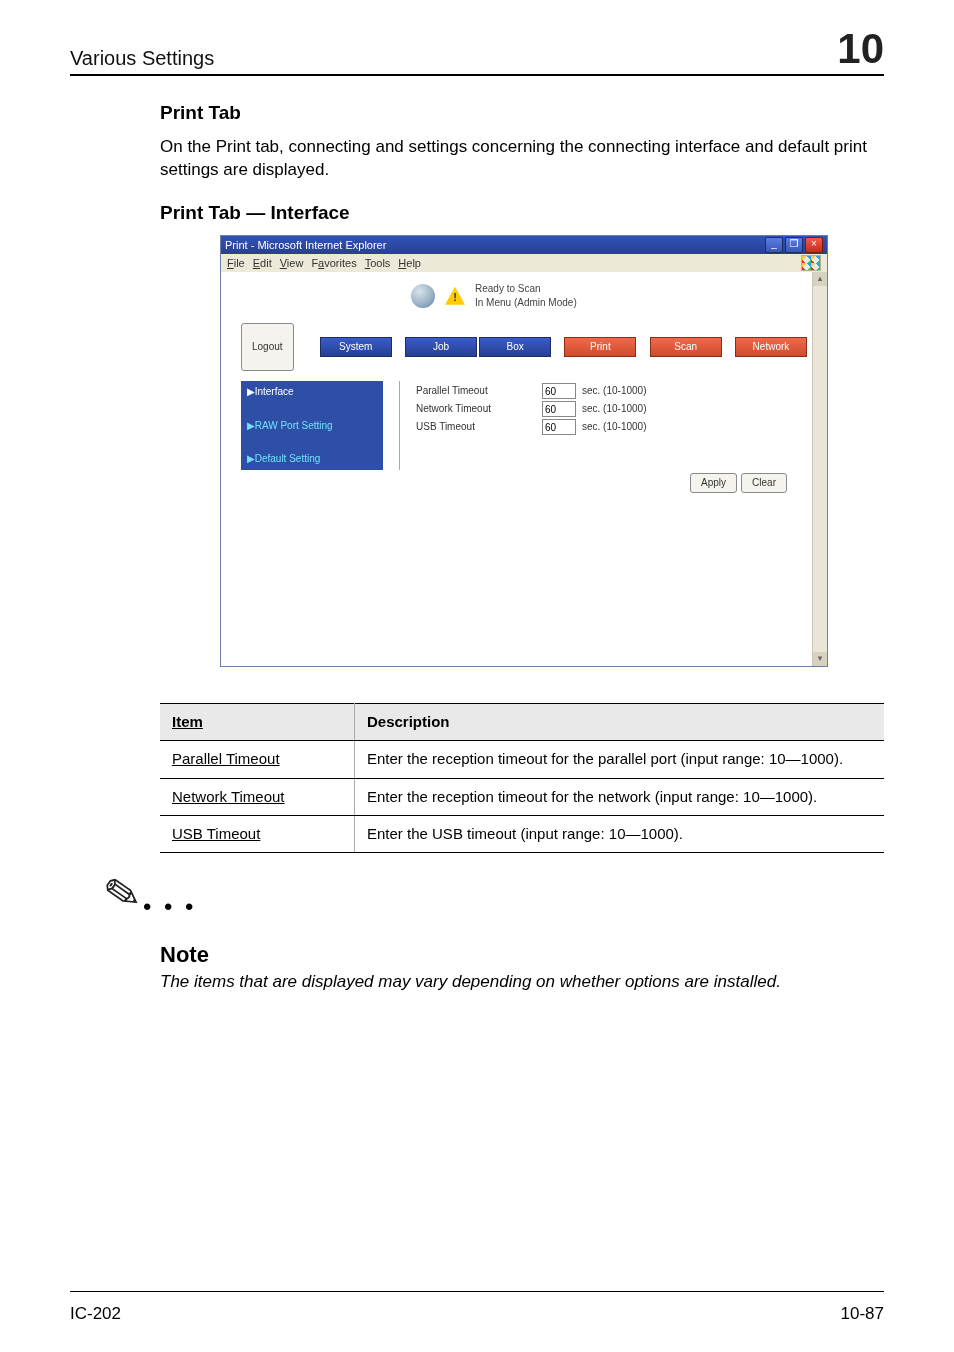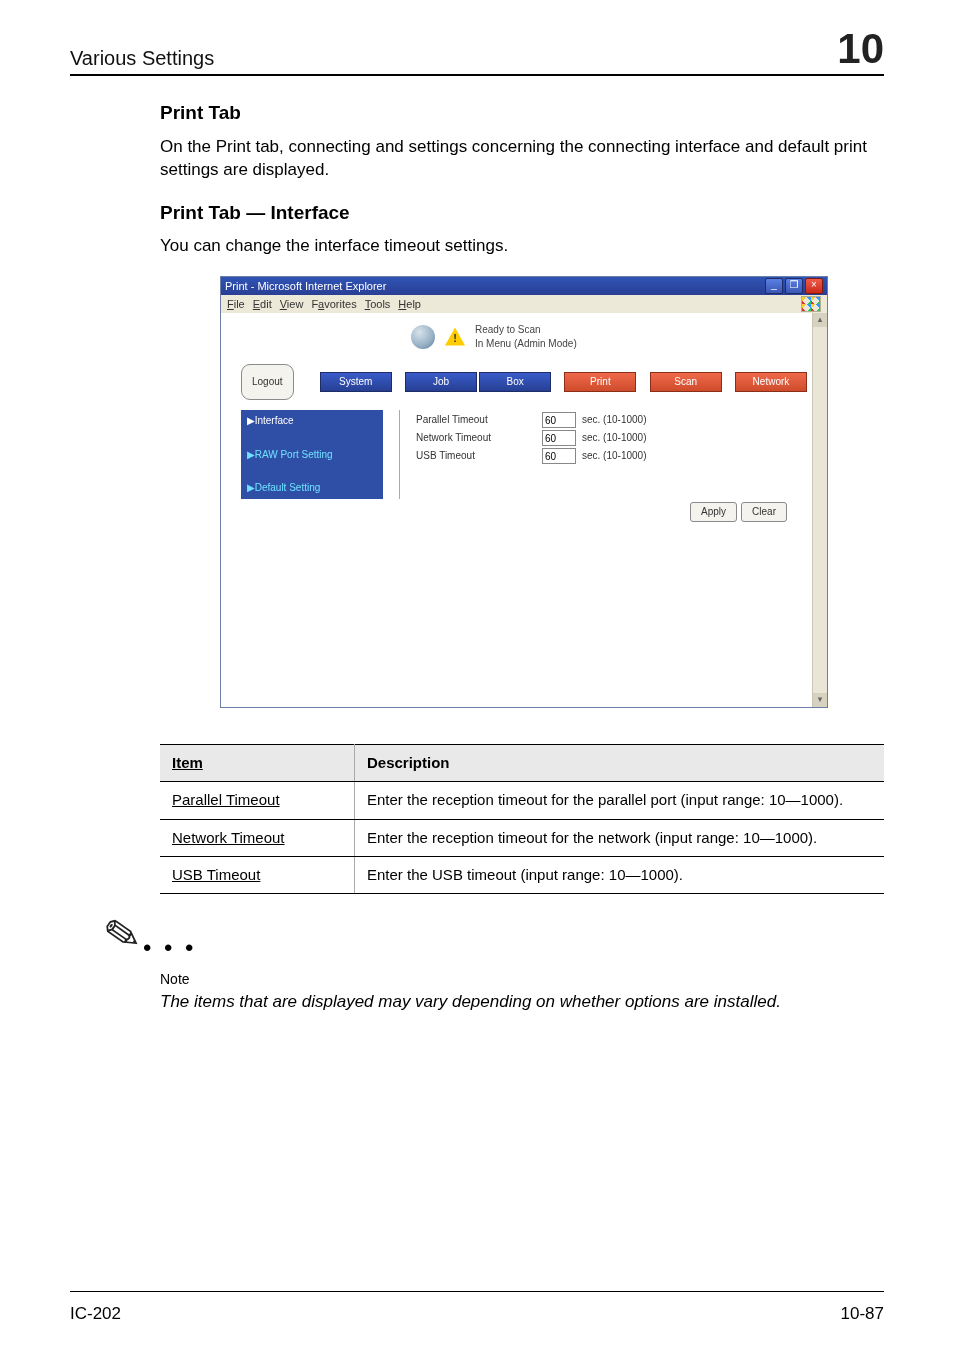--- a/index.html
+++ b/index.html
@@ -137,23 +137,23 @@
   .shot-status .stxt { display:flex; flex-direction:column; font-size:10px; color:#444; }
   .shot-tabs {
     display: flex;
     align-items: center;
     gap: 2px;
     margin-bottom: 10px;
   }
   .shot-tabs .btn {
     height: 18px;
     border: 1px solid #8a8a8a;
-    border-radius: 9px;
+    border-radius: 3px;
     font-size: 10px;
-    padding: 8px 10px;
+    padding: 14px 10px;
     display:flex; align-items:center;
     background: #f4f3ee;
   }
   .shot-tabs .tab {
     width: 76px;
     height: 18px;
     display:flex; align-items:center; justify-content:center;
     color:#fff; font-size:10px;
     background: linear-gradient(#3a5cca, #253f92);
     border: 1px solid #1d2b66;
@@ -229,23 +229,23 @@
   }
   .note-icon {
     font-size: 44px;
     line-height: 0.6;
     color: #222;
     transform: rotate(-10deg);
     display: inline-block;
   }
   .dots { font-size: 24px; letter-spacing: 3px; vertical-align: -6px; margin-left: 2px; }
   .note-head {
-    font-weight: 400;
-    font-size: 14px;
-    margin: 6px 0 2px 56px;
+    font-weight: 700;
+    font-size: 22px;
+    margin: 16px 0 2px 56px;
   }
   .note-text {
     font-style: italic;
     font-size: 17px;
     margin-left: 56px;
     line-height: 1.35;
   }
 
   
   .foot-rule {
@@ -273,21 +273,20 @@
     <span class="runhead-num">10</span>
   </div>
   <hr class="runhead-rule">
 
   <div class="body">
 
     <div class="h2">Print Tab</div>
     <p class="para">On the Print tab, connecting and settings concerning the connecting interface and default print settings are displayed.</p>
 
     <div class="h2">Print Tab — Interface</div>
-    <p class="para">You can change the interface timeout settings.</p>
 
     <div class="shot">
       <div class="shot-titlebar">
         <span>Print - Microsoft Internet Explorer</span>
         <span class="btns">
           <span class="btn">_</span>
           <span class="btn">❐</span>
           <span class="btn close">×</span>
         </span>
       </div>

